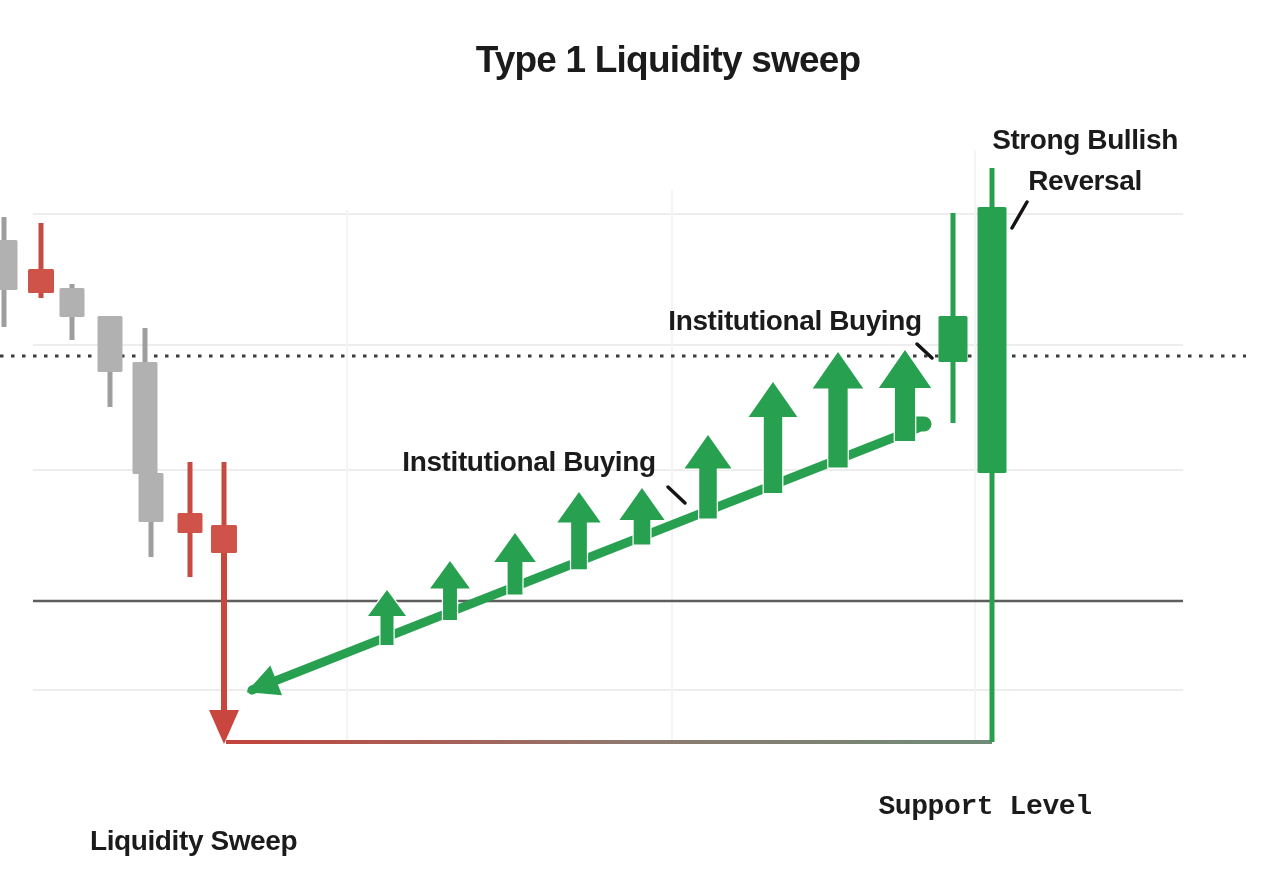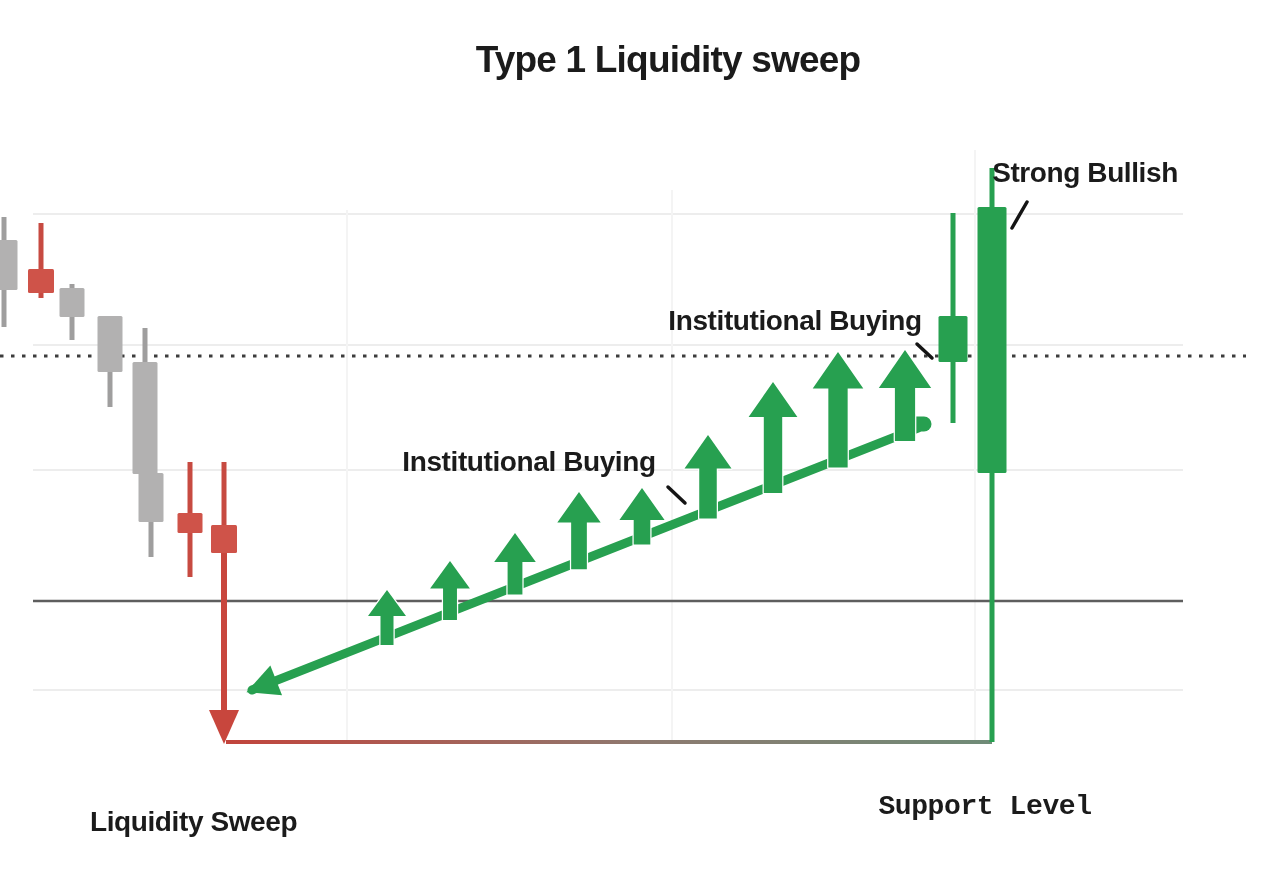--- a/index.html
+++ b/index.html
@@ -6,21 +6,21 @@
   .stage{
     position:relative;width:1280px;height:896px;background:#ffffff;overflow:hidden;
     font-family:"Liberation Sans","DejaVu Sans",sans-serif;color:#1b1b1b;
   }
   #chart-svg{position:absolute;left:0;top:0;}
   .lbl{
     position:absolute;font-weight:700;font-size:28px;line-height:41px;
     letter-spacing:-0.4px;color:#1b1b1b;white-space:nowrap;
   }
   .lbl.centered{transform:translate(-50%,-50%);text-align:center;}
-  .lbl.leftalign{transform:translate(0,-50%);text-align:right;}
+  .lbl.leftalign{transform:translate(0,-50%);text-align:right;margin-top:19px;}
   .lbl.title-lbl{font-size:37px;letter-spacing:-0.8px;line-height:44px;}
 </style>
 </head>
 <body>
 
 <div class="stage">
   <svg id="chart-svg" width="1280" height="896" viewBox="0 0 1280 896">
       <defs>
         <linearGradient id="sweepGrad" x1="226" y1="0" x2="992" y2="0" gradientUnits="userSpaceOnUse">
           <stop offset="0" stop-color="#c2443c"></stop>
@@ -76,22 +76,23 @@
       <line x1="917" y1="344" x2="932" y2="358" stroke="#141414" stroke-width="3.5" stroke-linecap="round"></line>
       <line x1="1027" y1="202" x2="1012" y2="228" stroke="#141414" stroke-width="3.5" stroke-linecap="round"></line>
     </svg>
 
   <div class="lbl title-lbl centered" style="left: 636px; top: 60px; margin-left: 32px;">Type 1 Liquidity sweep</div>
 
   <div class="lbl centered" style="left: 529px; top: 461px;">Institutional Buying</div>
 
   <div class="lbl centered" style="left: 795px; top: 320px;">Institutional Buying</div>
 
-  <div class="lbl centered" style="left: 1085px; top: 172px;">
+  <div class="lbl centered" style="left: 1085px; top: 160px;">
     <div>Strong Bullish</div>
+    <div>Reversal</div>
   </div>
 
   <div class="lbl leftalign" style="left: 90px; top: 821px;">
     <div>Liquidity Sweep</div>
   </div>
 
   <div class="lbl centered" style="left: 985px; top: 806px; font-family: Liberation Mono, monospace;">Support Level</div>
 </div>
 
 </body></html>

